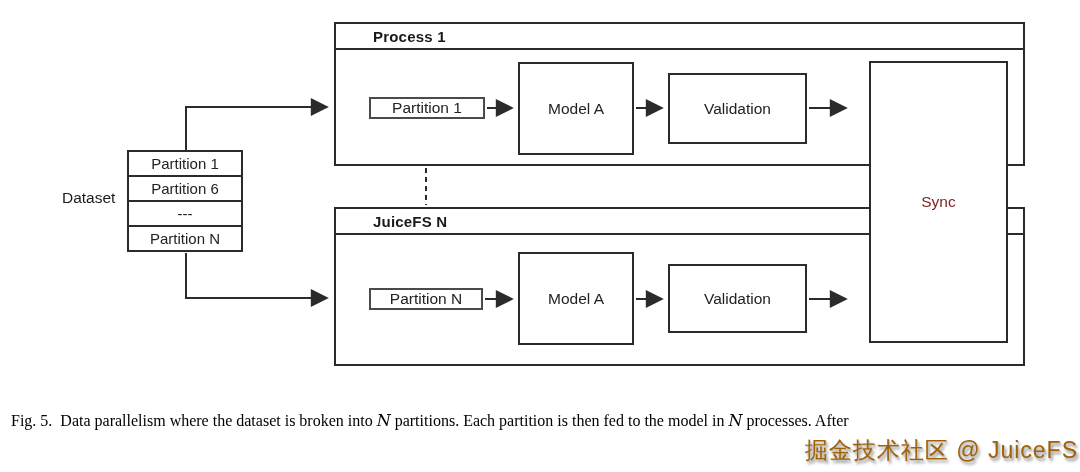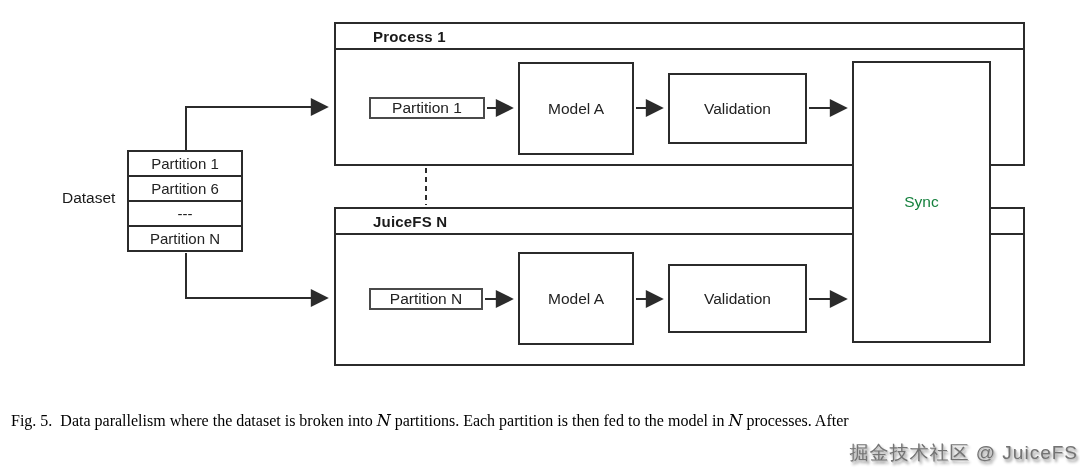--- a/index.html
+++ b/index.html
@@ -43,21 +43,22 @@
     color: #222;
   }
   .partition-box { border-color: #4a4a4a; }
 
   .sync-box {
     z-index: 4;
     display: flex;
     align-items: center;
     justify-content: center;
     font-size: 15.5px;
-    color: #15803d;
+    color: #7f1d1d;
+    margin-left: 17px;
   }
 
   
   .dataset-label {
     position: absolute;
     left: 62px;
     top: 189px;
     font-size: 15.5px;
     color: #1a1a1a;
     z-index: 3;
@@ -107,23 +108,23 @@
   .math-n {
     font-family: "DejaVu Serif", serif;
     font-style: italic;
   }
 
   
   .watermark {
     position: absolute;
     right: 2px;
     bottom: 6px;
-    font-size: 19px;
+    font-size: 23px;
     letter-spacing: 1px;
-    color: #737373;
+    color: #a16207;
     text-shadow: 1px 1px 0 #c2c2c2, 2px 3px 3px #8a8a8a;
     z-index: 6;
     white-space: nowrap;
   }
 </style>
 </head>
 <body>
 
 <div class="canvas">
 

